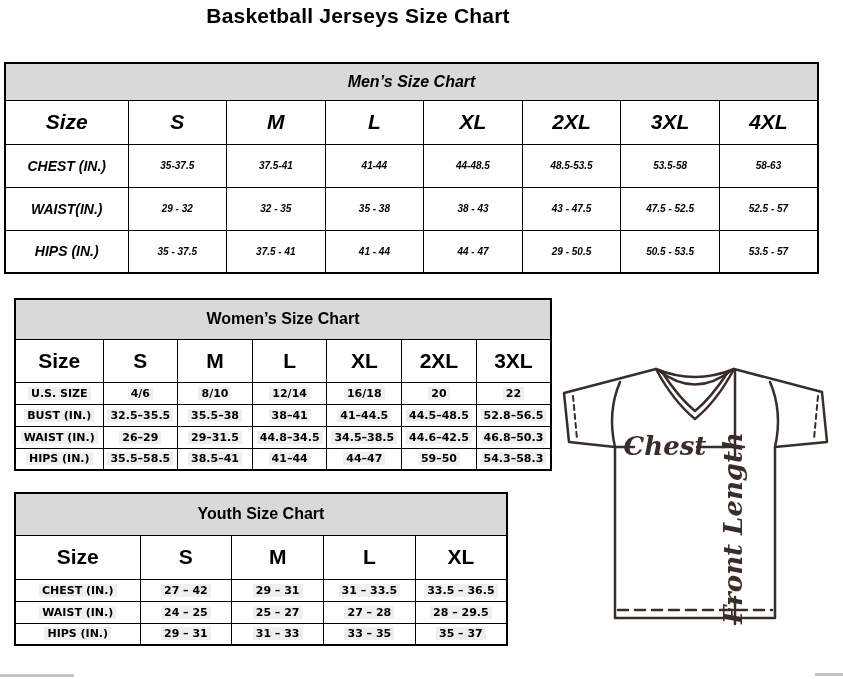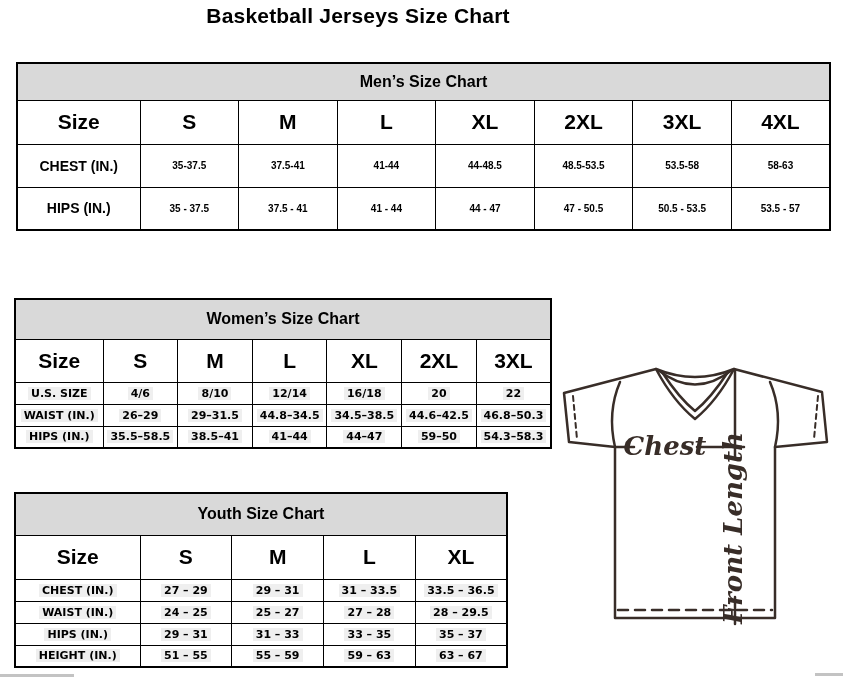--- a/index.html
+++ b/index.html
@@ -16,21 +16,21 @@
     border:2px solid #000;background:#fff;
   }
   .size-table td{
     border:1px solid #000;text-align:center;vertical-align:middle;padding:0;
     overflow:hidden;white-space:nowrap;
   }
   .section-cell{background:#d9d9d9;font-weight:bold;font-size:16px;}
   .cols td{font-weight:bold;font-size:21px;}
   .rowlabel{font-weight:bold;font-size:13px;}
   
-  #mens{left:16px;top:62px;width:815px;}
+  #mens{left:4px;top:62px;width:815px;font-style:italic;}
   #mens tr.section{height:37px;}
   #mens tr.cols{height:44px;}
   #mens tr.data{height:43px;}
   #mens tr.data td{font-weight:bold;font-size:10px;}
   #mens tr.data td.rowlabel{font-size:14px;}
   
   #womens{left:14px;top:298px;width:538px;padding-left:24px;}
   #womens tr.section{height:40px;}
   #womens tr.cols{height:43px;}
   #womens tr.data{height:22px;}
@@ -86,26 +86,36 @@
     <td class="rowlabel">CHEST (IN.)</td>
     <td>35-37.5</td>
     <td>37.5-41</td>
     <td>41-44</td>
     <td>44-48.5</td>
     <td>48.5-53.5</td>
     <td>53.5-58</td>
     <td>58-63</td>
   </tr>
   <tr class="data">
+    <td class="rowlabel">WAIST(IN.)</td>
+    <td>29 - 32</td>
+    <td>32 - 35</td>
+    <td>35 - 38</td>
+    <td>38 - 43</td>
+    <td>43 - 47.5</td>
+    <td>47.5 - 52.5</td>
+    <td>52.5 - 57</td>
+  </tr>
+  <tr class="data">
     <td class="rowlabel">HIPS (IN.)</td>
     <td>35 - 37.5</td>
     <td>37.5 - 41</td>
     <td>41 - 44</td>
     <td>44 - 47</td>
-    <td>47 - 50.5</td>
+    <td>29 - 50.5</td>
     <td>50.5 - 53.5</td>
     <td>53.5 - 57</td>
   </tr>
 </tbody>
   </table>
 
 <table id="womens" class="size-table">
   <colgroup>
       <col style="width:88px">
       <col>
@@ -131,20 +141,29 @@
   <tr class="data small">
     <td><span class="hl">U.S. SIZE</span></td>
     <td><span class="hl">4/6</span></td>
     <td><span class="hl">8/10</span></td>
     <td><span class="hl">12/14</span></td>
     <td><span class="hl">16/18</span></td>
     <td><span class="hl">20</span></td>
     <td><span class="hl">22</span></td>
   </tr>
   <tr class="data small">
+    <td><span class="hl">BUST (IN.)</span></td>
+    <td><span class="hl">32.5–35.5</span></td>
+    <td><span class="hl">35.5–38</span></td>
+    <td><span class="hl">38–41</span></td>
+    <td><span class="hl">41–44.5</span></td>
+    <td><span class="hl">44.5–48.5</span></td>
+    <td><span class="hl">52.8–56.5</span></td>
+  </tr>
+  <tr class="data small">
     <td><span class="hl">WAIST (IN.)</span></td>
     <td><span class="hl">26–29</span></td>
     <td><span class="hl">29–31.5</span></td>
     <td><span class="hl">44.8–34.5</span></td>
     <td><span class="hl">34.5–38.5</span></td>
     <td><span class="hl">44.6–42.5</span></td>
     <td><span class="hl">46.8–50.3</span></td>
   </tr>
   <tr class="data small">
     <td><span class="hl">HIPS (IN.)</span></td>
@@ -172,45 +191,38 @@
   </tr>
   <tr class="cols">
     <td>Size</td>
     <td>S</td>
     <td>M</td>
     <td>L</td>
     <td>XL</td>
   </tr>
   <tr class="data small">
     <td><span class="hl">CHEST (IN.)</span></td>
-    <td><span class="hl">27 – 29</span></td>
+    <td><span class="hl">27 – 42</span></td>
     <td><span class="hl">29 – 31</span></td>
     <td><span class="hl">31 – 33.5</span></td>
     <td><span class="hl">33.5 – 36.5</span></td>
   </tr>
   <tr class="data small">
     <td><span class="hl">WAIST (IN.)</span></td>
     <td><span class="hl">24 – 25</span></td>
     <td><span class="hl">25 – 27</span></td>
     <td><span class="hl">27 – 28</span></td>
     <td><span class="hl">28 – 29.5</span></td>
   </tr>
   <tr class="data small">
     <td><span class="hl">HIPS (IN.)</span></td>
     <td><span class="hl">29 – 31</span></td>
     <td><span class="hl">31 – 33</span></td>
     <td><span class="hl">33 – 35</span></td>
     <td><span class="hl">35 – 37</span></td>
-  </tr>
-  <tr class="data small">
-    <td><span class="hl">HEIGHT (IN.)</span></td>
-    <td><span class="hl">51 – 55</span></td>
-    <td><span class="hl">55 – 59</span></td>
-    <td><span class="hl">59 – 63</span></td>
-    <td><span class="hl">63 – 67</span></td>
   </tr>
 </tbody>
   </table>
 
 <svg id="jersey" viewBox="0 0 285 270" xmlns="http://www.w3.org/2000/svg">
   <g stroke="#382d28" fill="none" stroke-width="2.5" stroke-linejoin="round" stroke-linecap="round">
 
     <path fill="#ffffff" d="M98,8 L6,32 L11,81 L57,86 L57,257 L217,257 L217,86 L269,81 L264,31 L176,8
          Q159,40 137,58 Q115,40 98,8 Z"></path>
 

